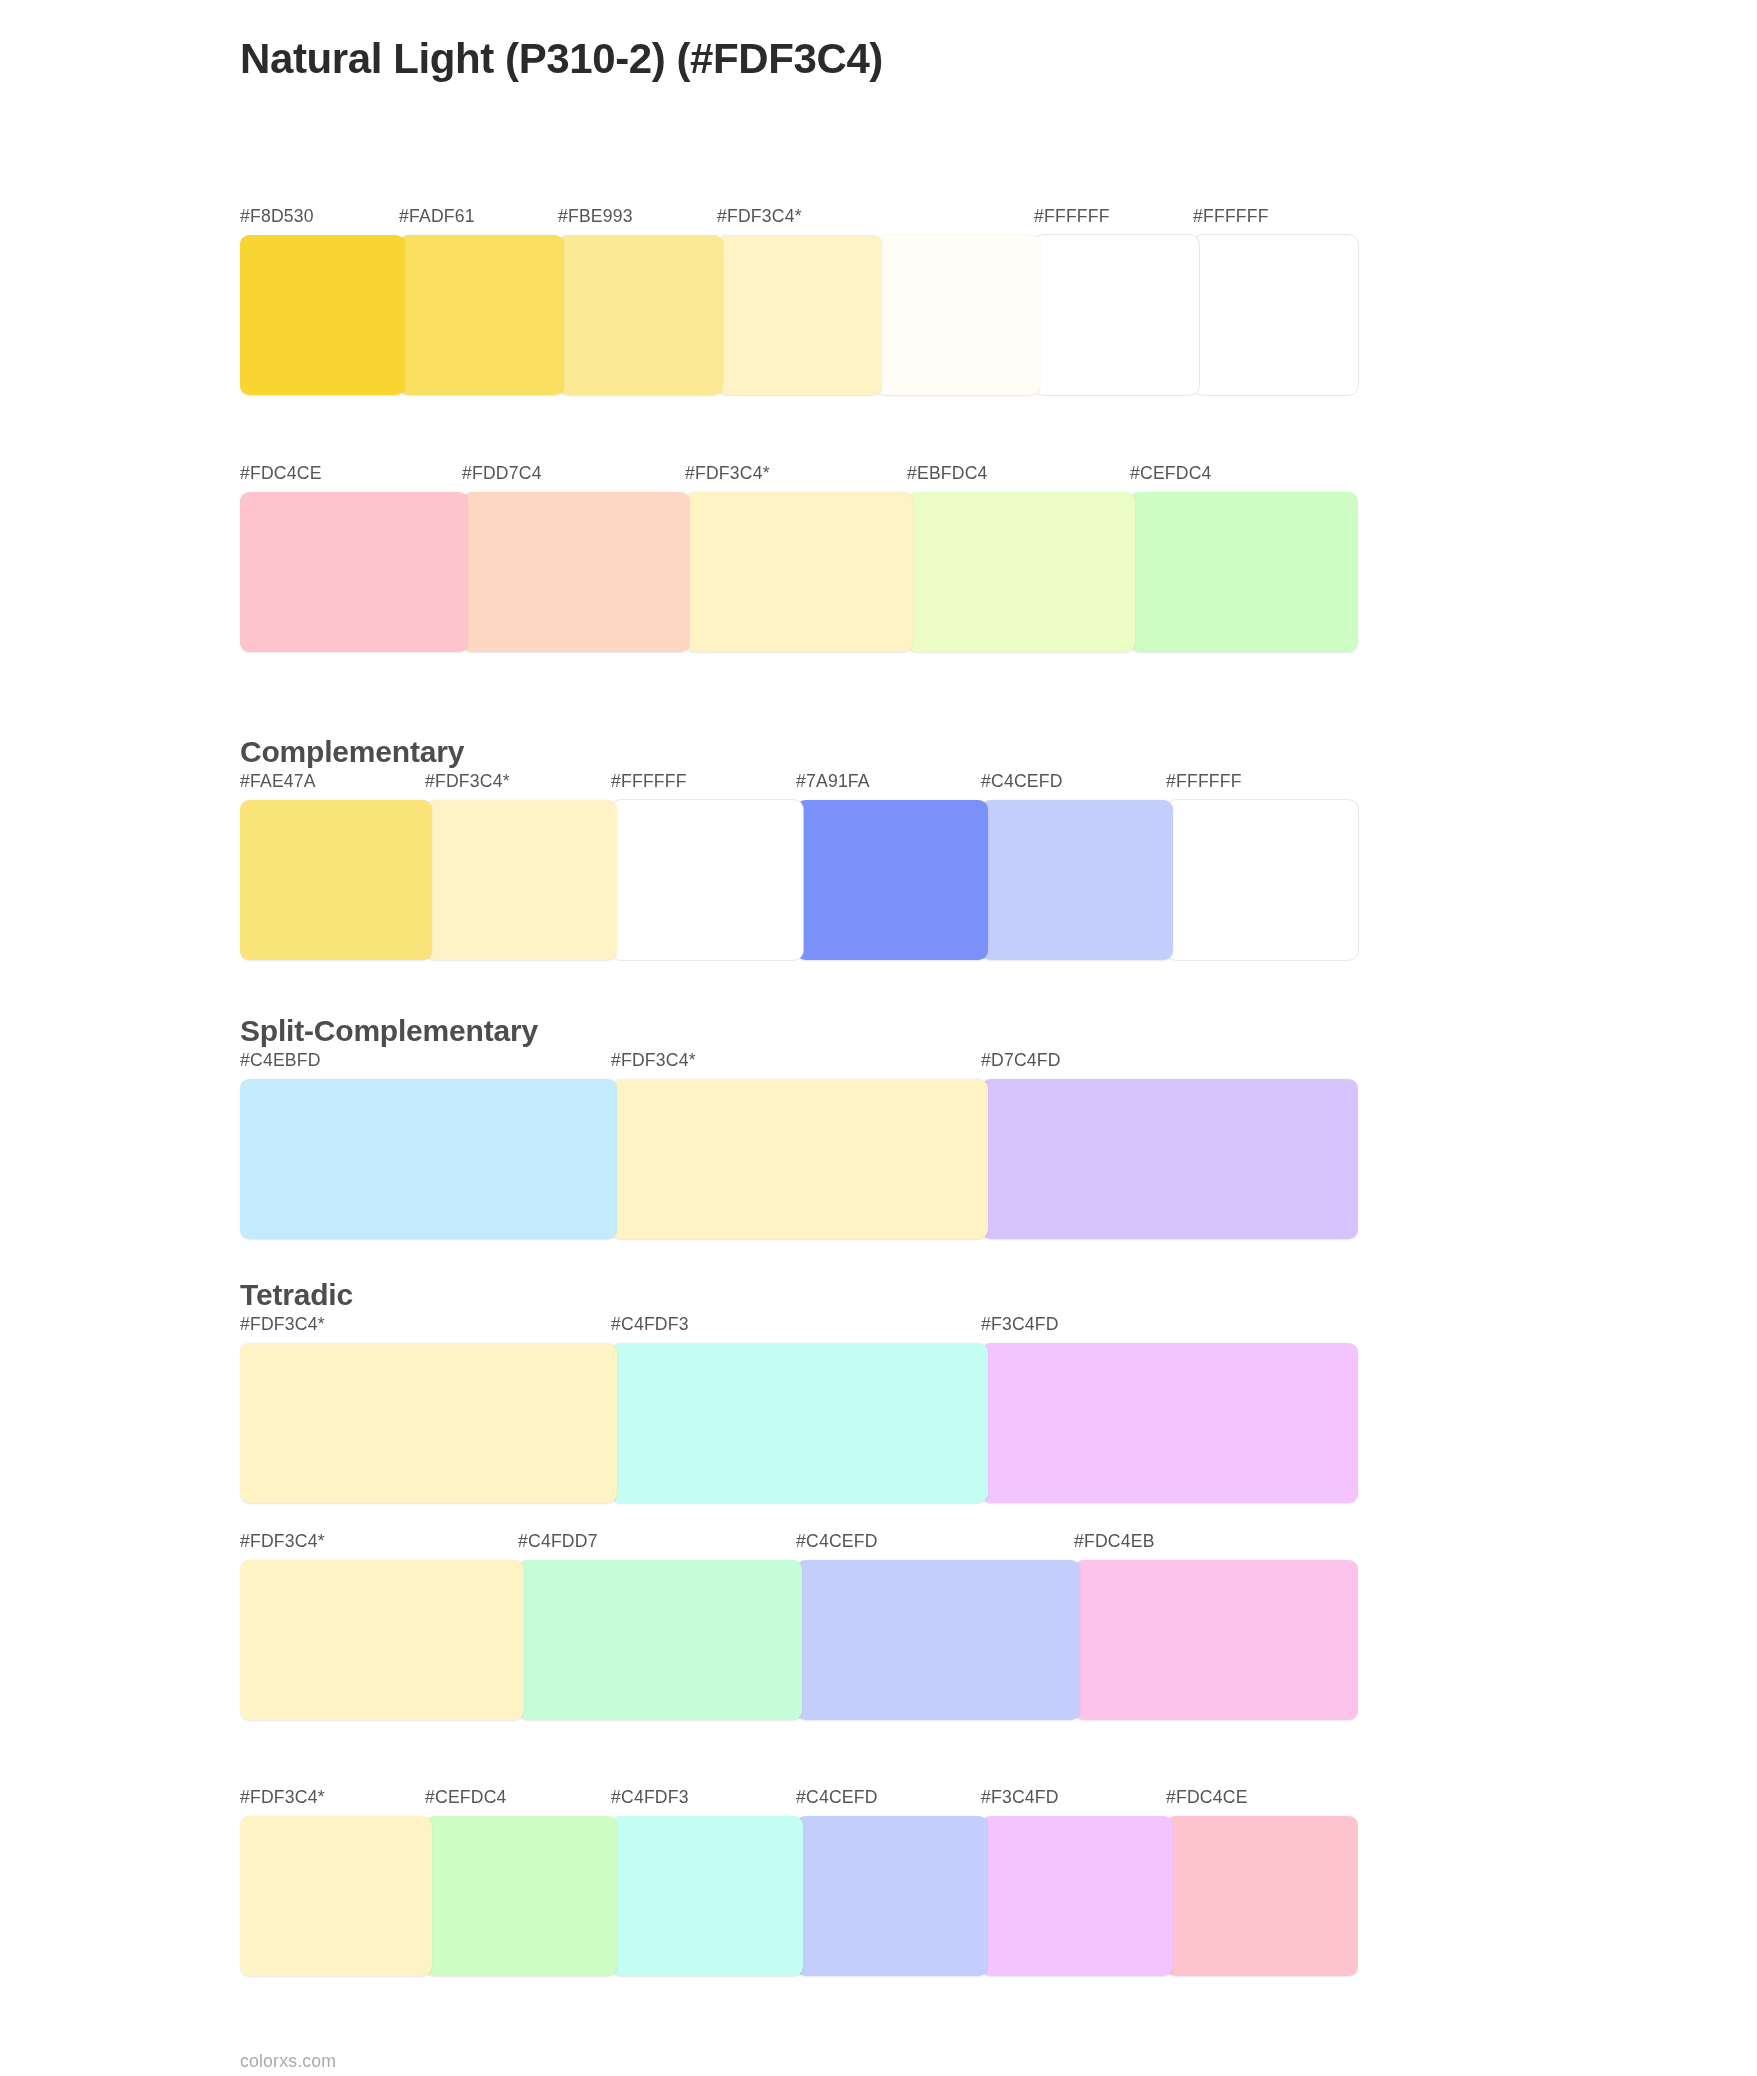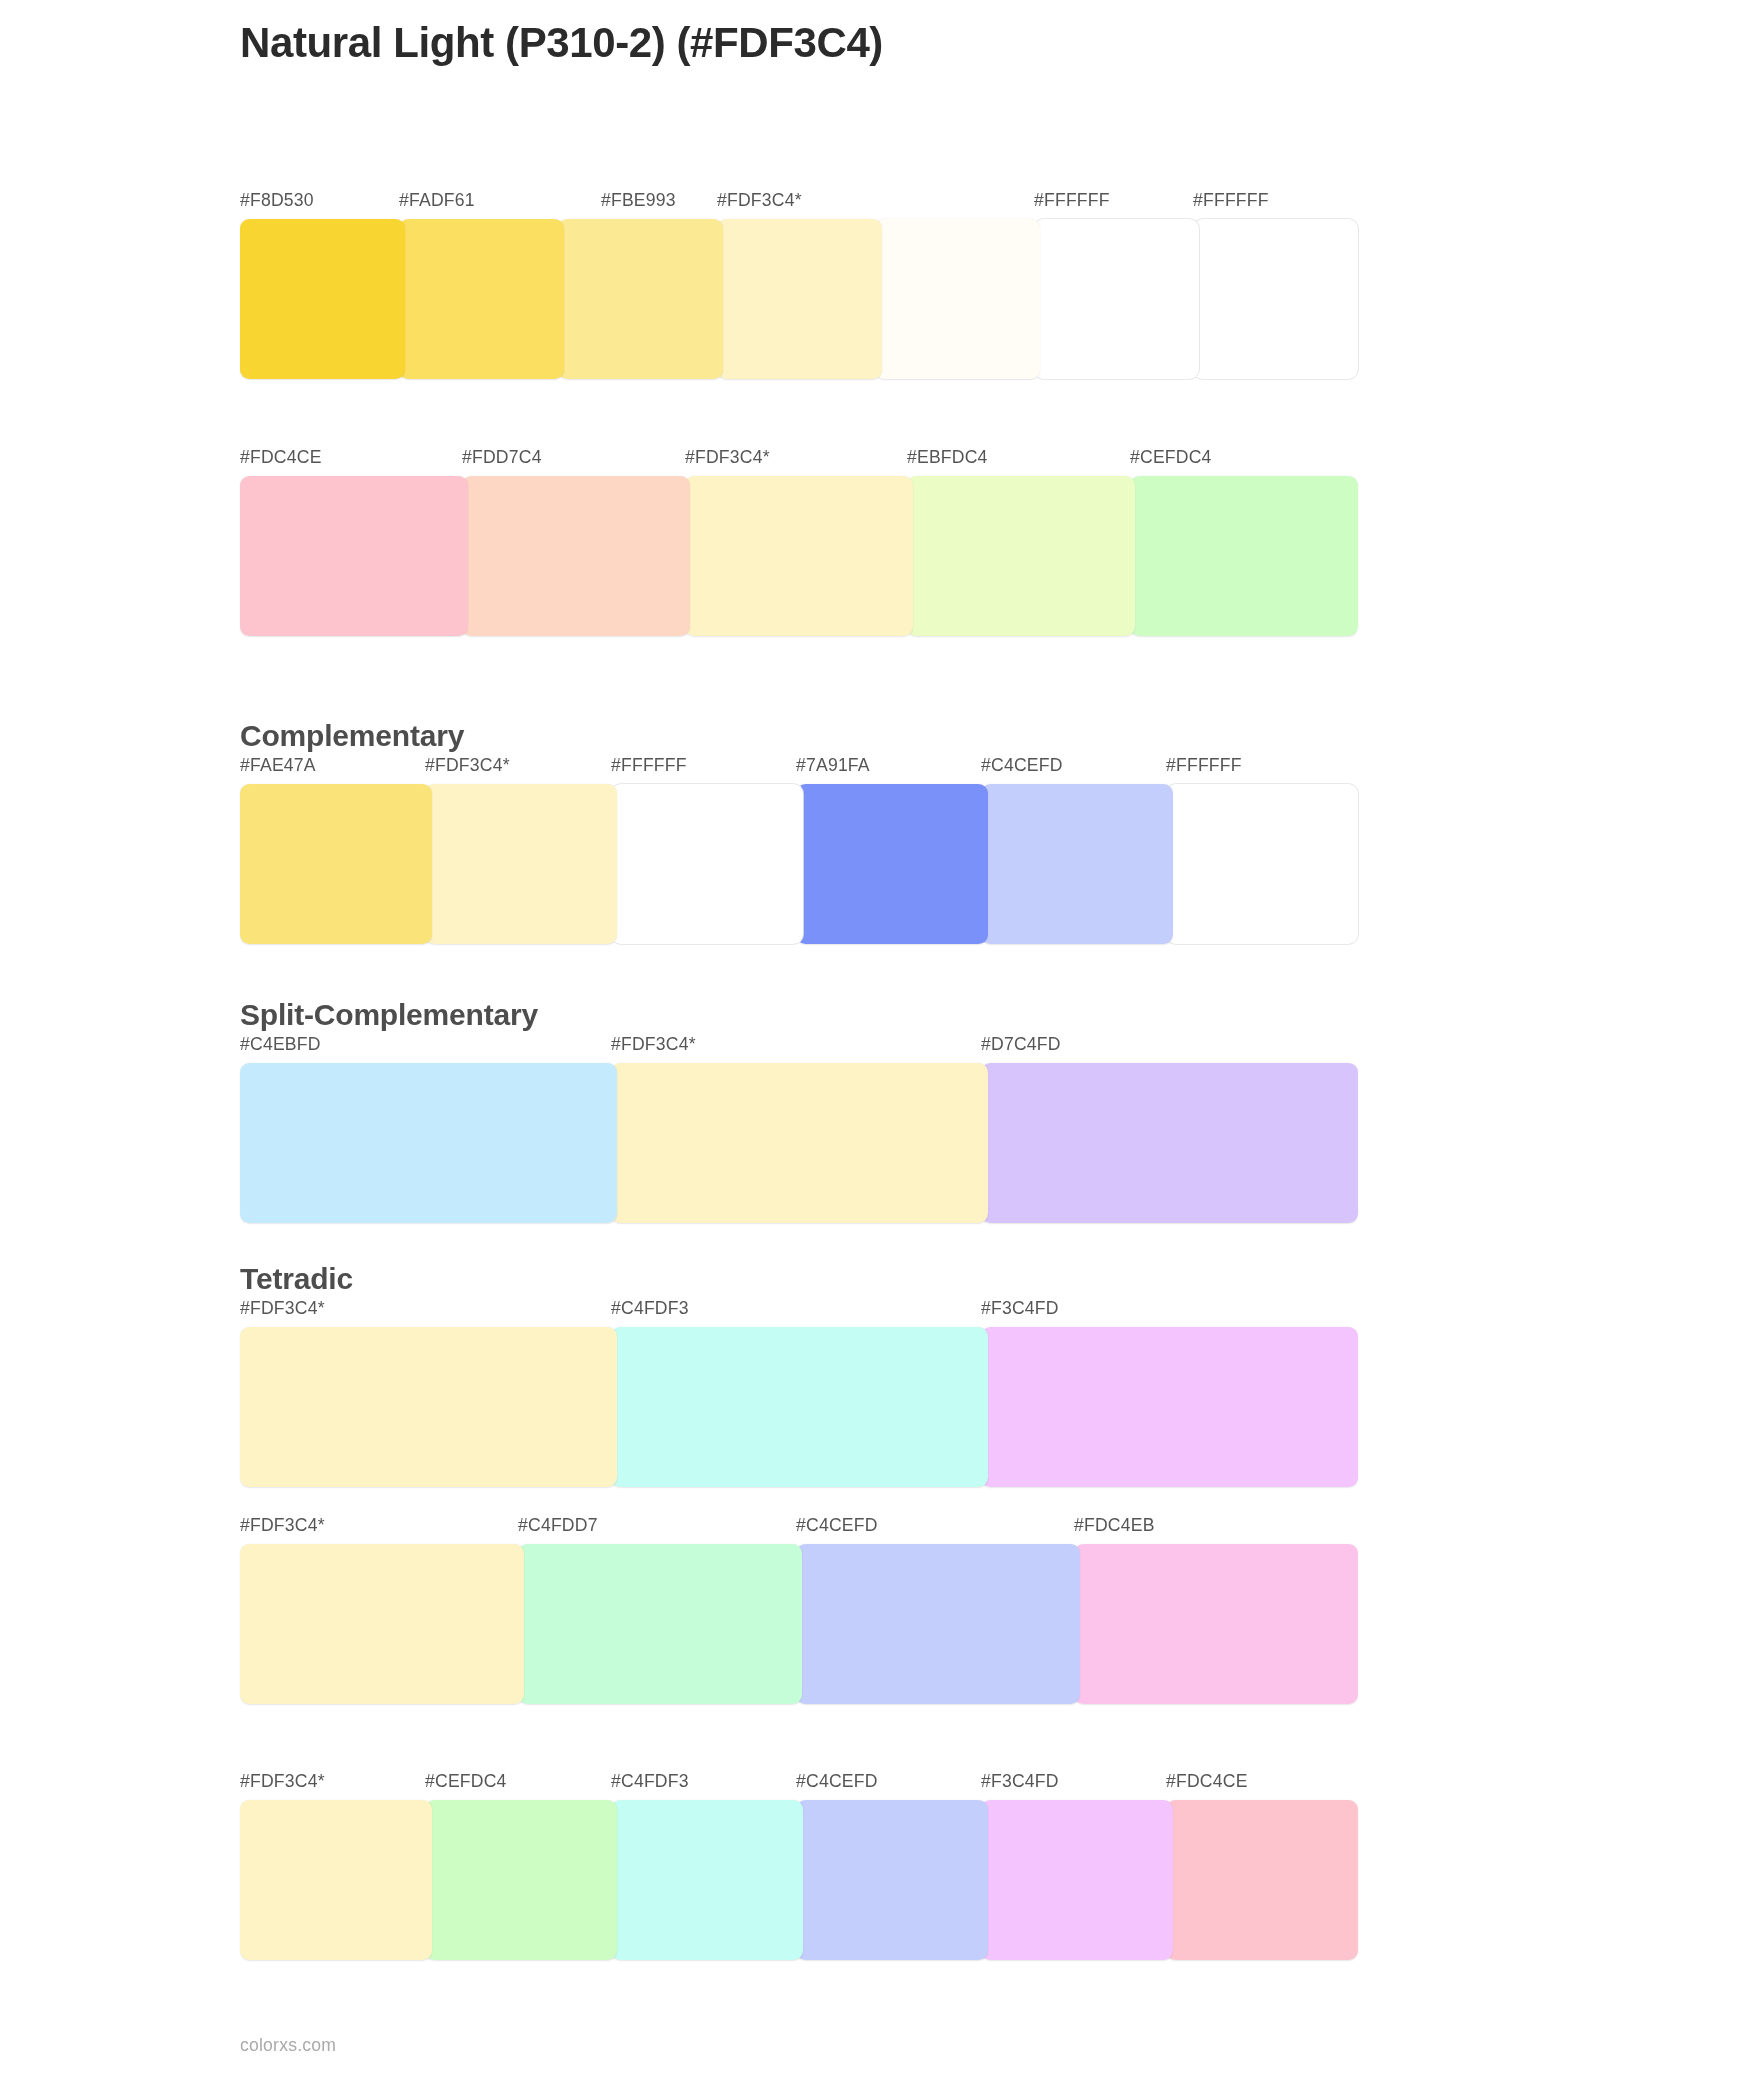--- a/index.html
+++ b/index.html
@@ -11,21 +11,21 @@
     width: 1757px;
     height: 2077px;
     font-family: "Liberation Sans", sans-serif;
     -webkit-font-smoothing: antialiased;
     overflow: hidden;
     position: relative;
   }
   .page {
     position: absolute;
     left: 0;
-    top: 0;
+    top: 16px;
     width: 1757px;
     height: 1796px;
   }
   .header {
     position: absolute;
     left: 240px;
     top: 19px;
     width: 1278px;
   }
   .title {
@@ -110,21 +110,21 @@
 
   <div class="header">
     <h1 class="title">Natural Light (P310-2) (#FDF3C4)</h1>
   </div>
 
   <div id="sections-container">
       <div class="section" style="top: 192px;">
         <div class="labels-row">
           <div class="swatch-label" style="left: 0px;">#F8D530</div>
           <div class="swatch-label" style="left: 159px;">#FADF61</div>
-          <div class="swatch-label" style="left: 318px; margin-left: 43px;">#FBE993</div>
+          <div class="swatch-label" style="left: 318px;">#FBE993</div>
           <div class="swatch-label" style="left: 477px;">#FDF3C4*</div>
           <div class="swatch-label" style="left: 635px; margin-top: 32px;">#FFFDF5</div>
           <div class="swatch-label" style="left: 794px;">#FFFFFF</div>
           <div class="swatch-label" style="left: 953px;">#FFFFFF</div>
         </div>
         <div class="swatch-row">
           <div class="swatch" title="#F8D530" style="left: 0px; width: 165px; background: rgb(248, 213, 48); z-index: 7;"></div>
           <div class="swatch" title="#FADF61" style="left: 159px; width: 165px; background: rgb(250, 223, 97); z-index: 6;"></div>
           <div class="swatch" title="#FBE993" style="left: 318px; width: 165px; background: rgb(251, 233, 147); z-index: 5;"></div>
           <div class="swatch" title="#FDF3C4*" style="left: 477px; width: 165px; background: rgb(253, 243, 196); z-index: 4;"></div>

